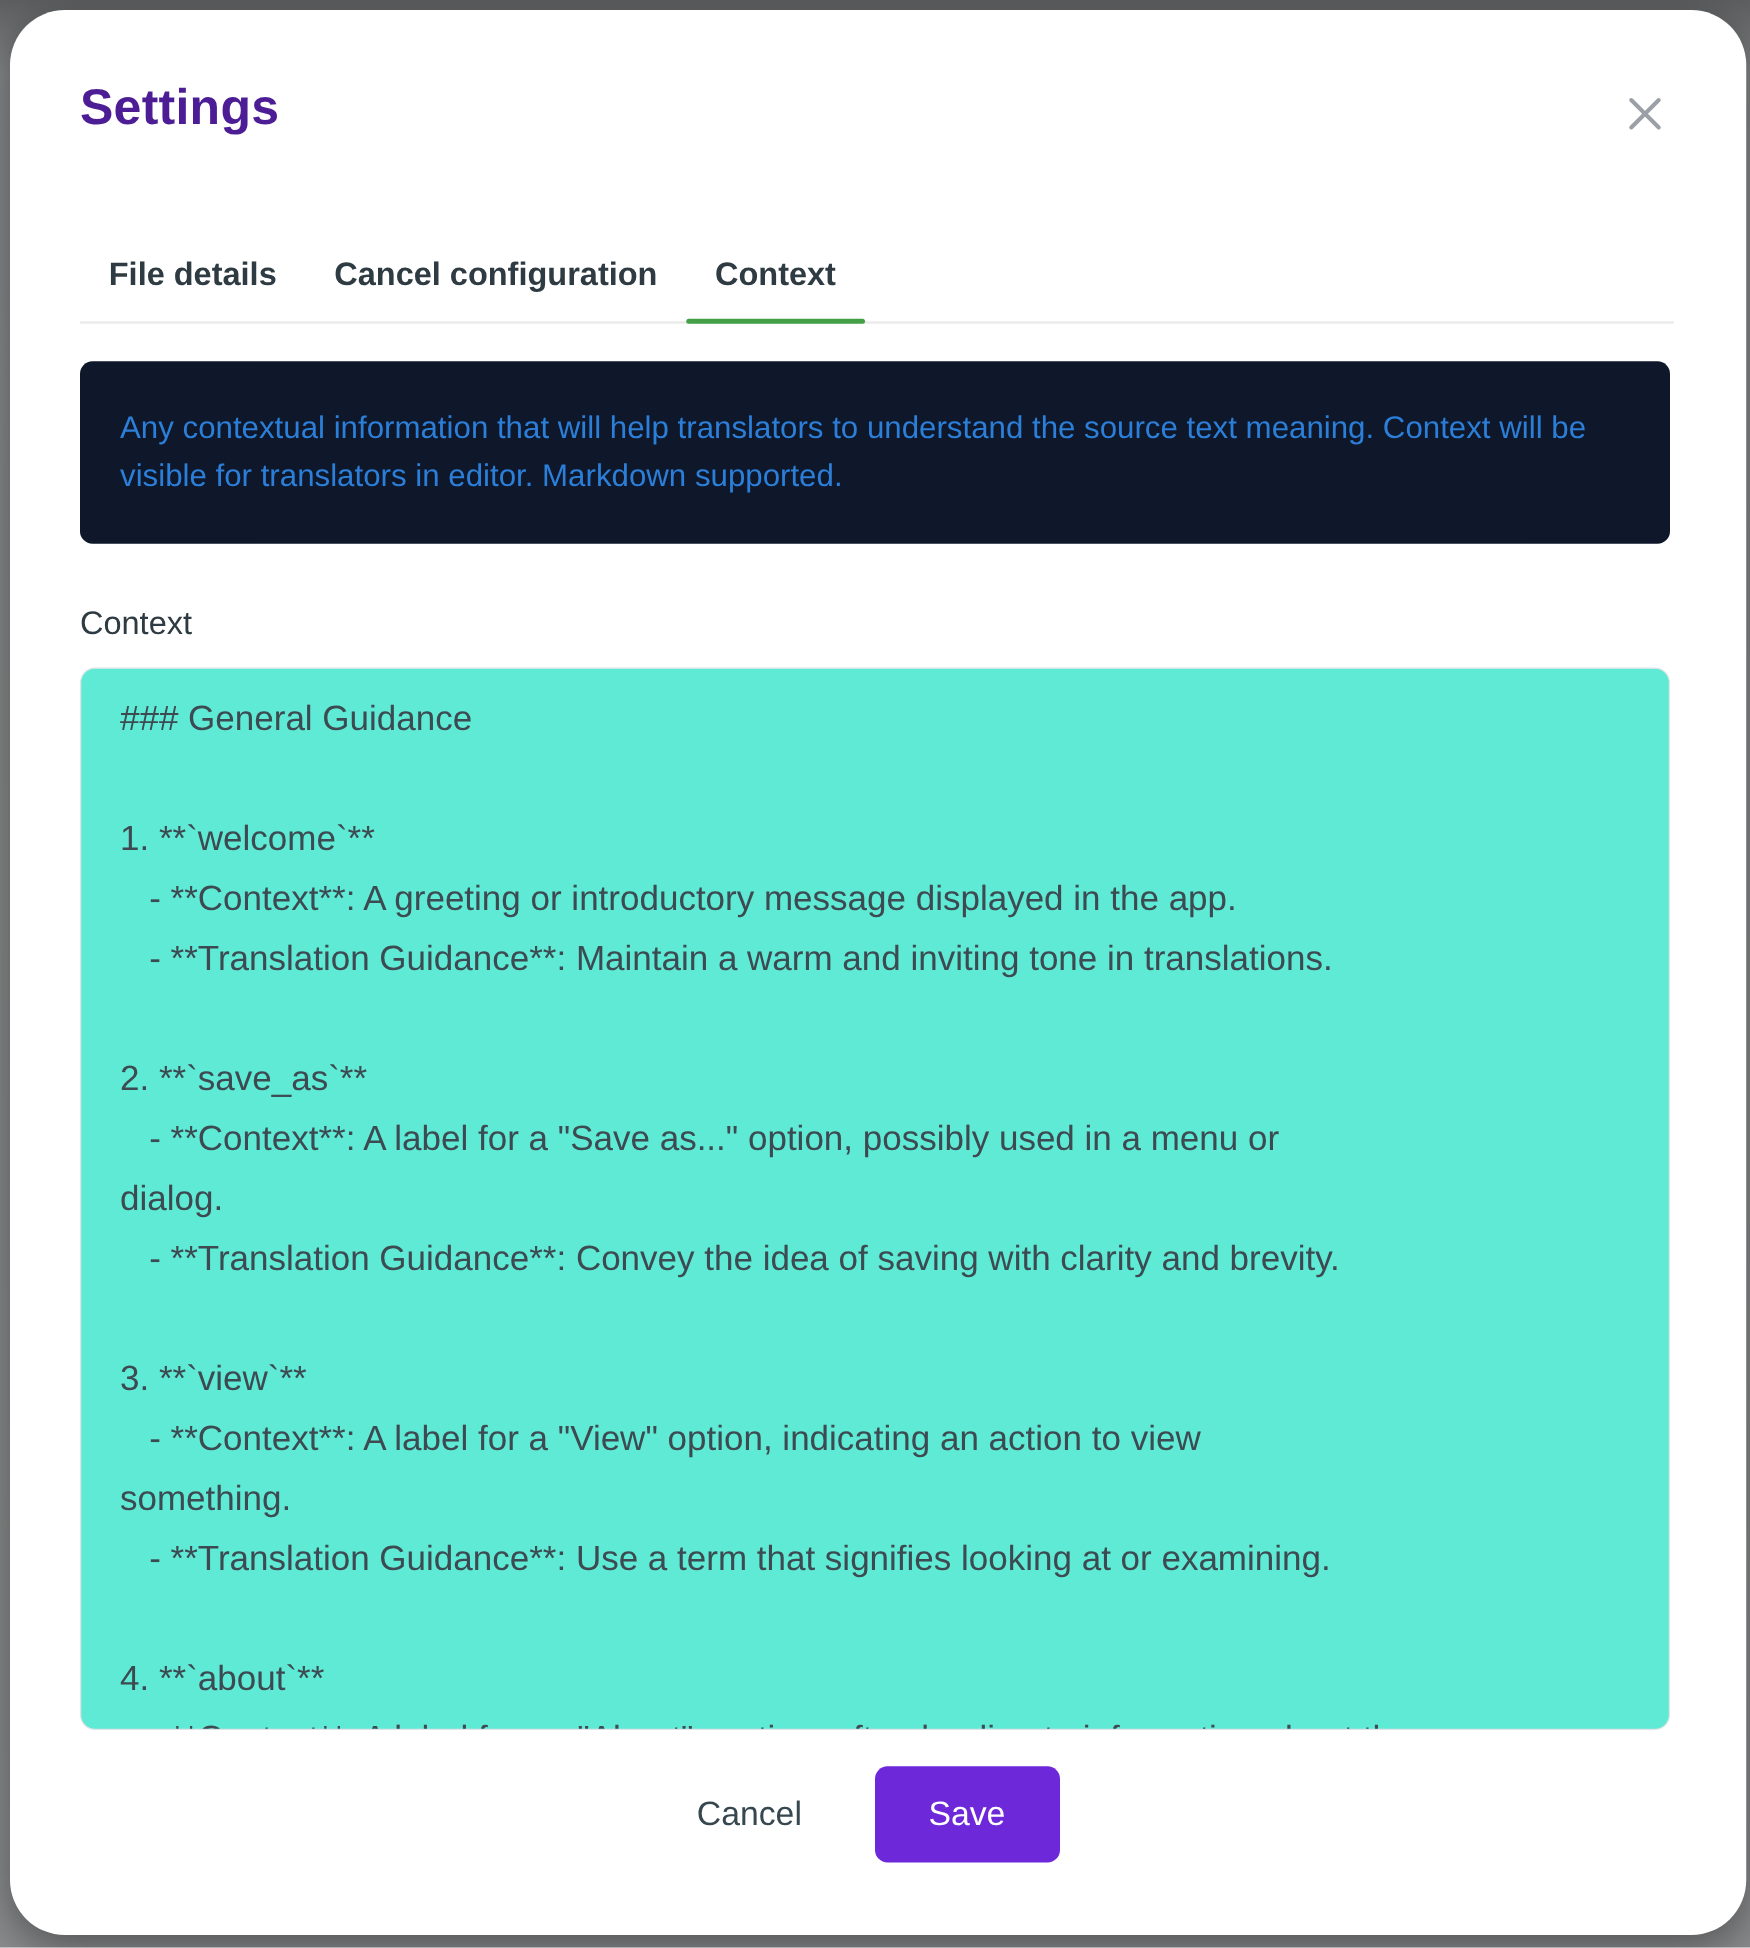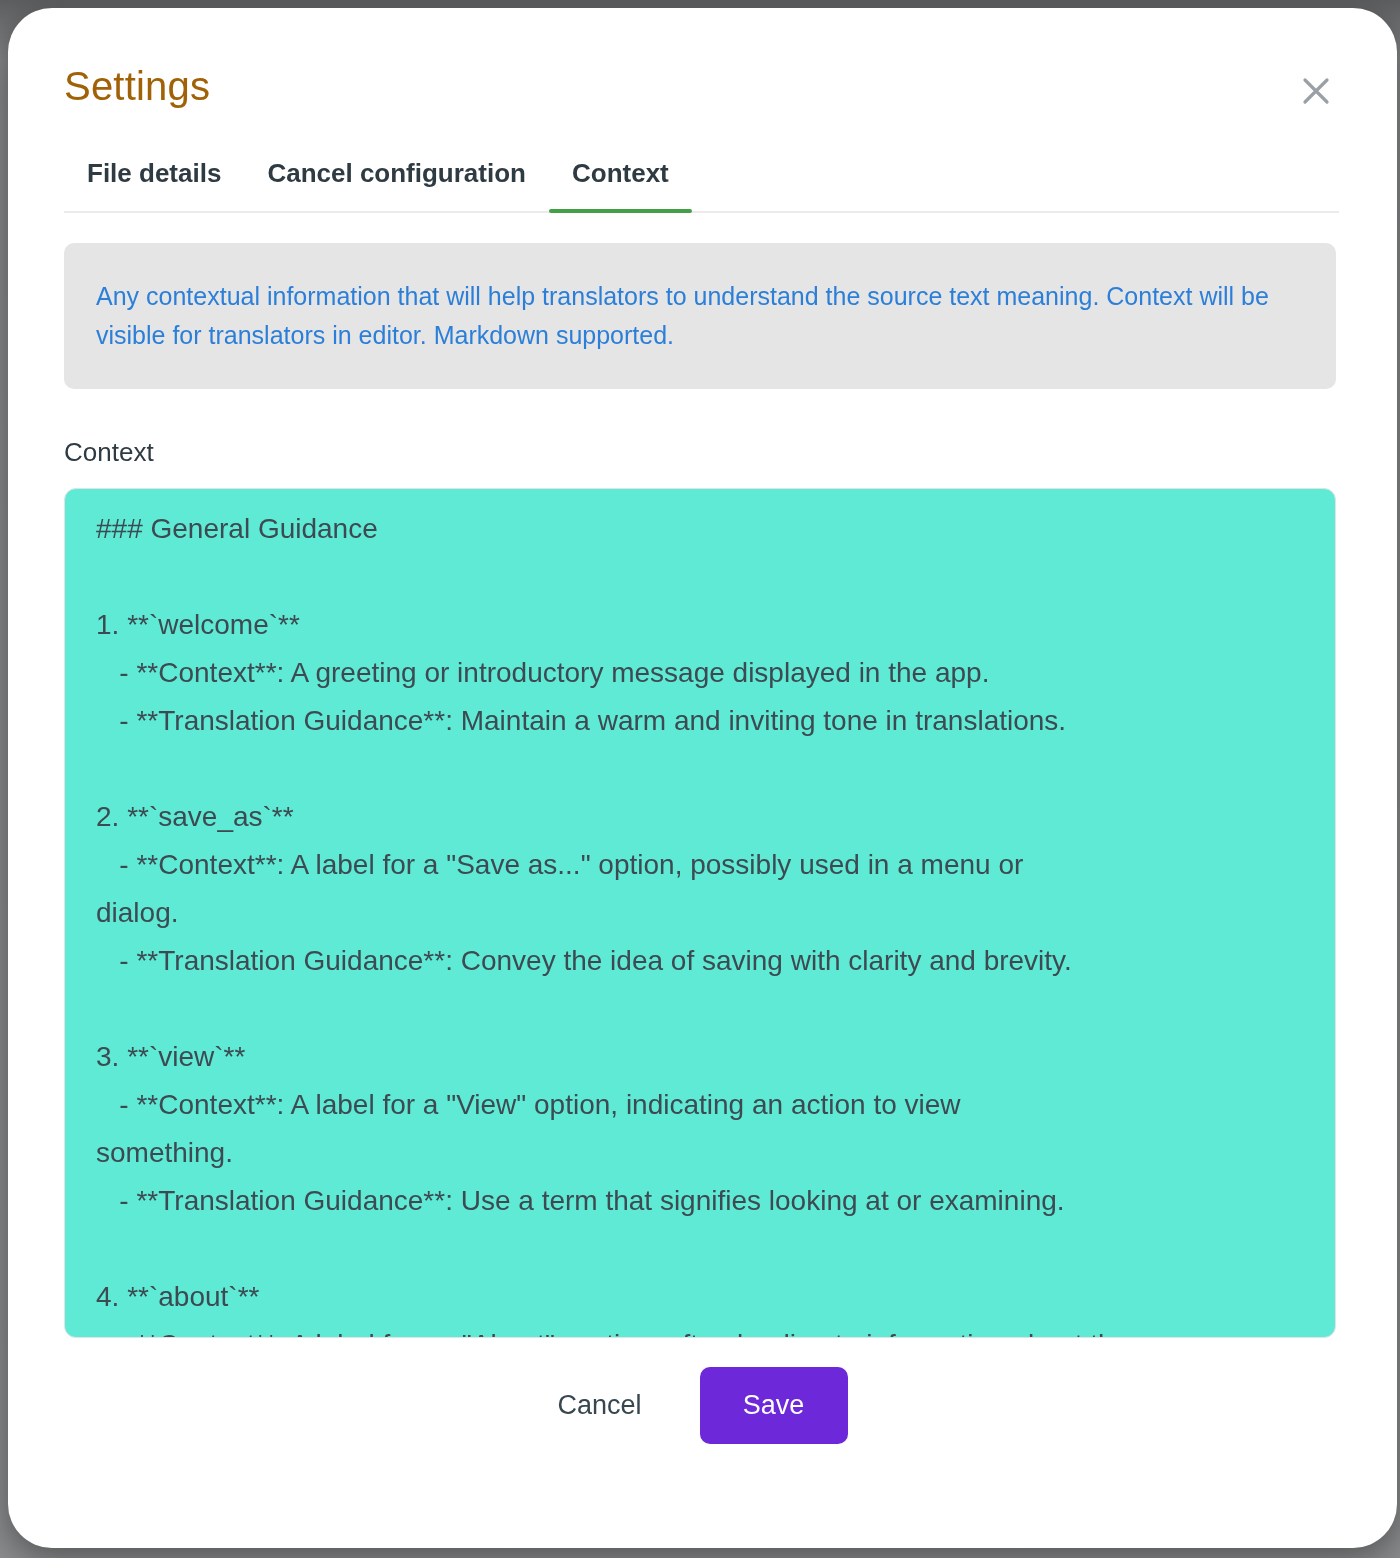--- a/index.html
+++ b/index.html
@@ -18,35 +18,35 @@
     box-shadow: 0 10px 34px rgba(0,0,0,0.40);
     padding: 56px 58px 56px 56px;
   }
   .modal-header {
     display: flex;
     justify-content: space-between;
     align-items: flex-start;
   }
   .modal-title {
     font-size: 40px;
-    font-weight: 400;
-    color: #a16207;
+    font-weight: 700;
+    color: #4c1d95;
     letter-spacing: 0.2px;
   }
   .close-btn {
     background: none;
     border: none;
     cursor: pointer;
     padding: 6px;
     margin-top: 4px;
     line-height: 0;
   }
   .tabs {
     position: relative;
-    margin-top: 44px;
+    margin-top: 90px;
     border-bottom: 2px solid #ebebeb;
     display: flex;
     align-items: flex-end;
   }
   .tab {
     position: relative;
     padding: 0 23px 22px 23px;
     font-size: 26px;
     font-weight: 600;
     color: #2f3b42;
@@ -56,21 +56,21 @@
   .tab.active::after {
     content: "";
     position: absolute;
     left: 0; right: 0; bottom: -2px;
     height: 4px;
     border-radius: 2px;
     background: #43A047;
   }
   .info-banner {
     margin-top: 30px;
-    background: #e5e5e5;
+    background: #0f172a;
     border-radius: 10px;
     padding: 34px 32px;
     font-size: 25px;
     line-height: 39px;
     color: #2B7FD9;
     max-width: 1272px;
   }
   .field-label {
     margin-top: 48px;
     font-size: 26px;

